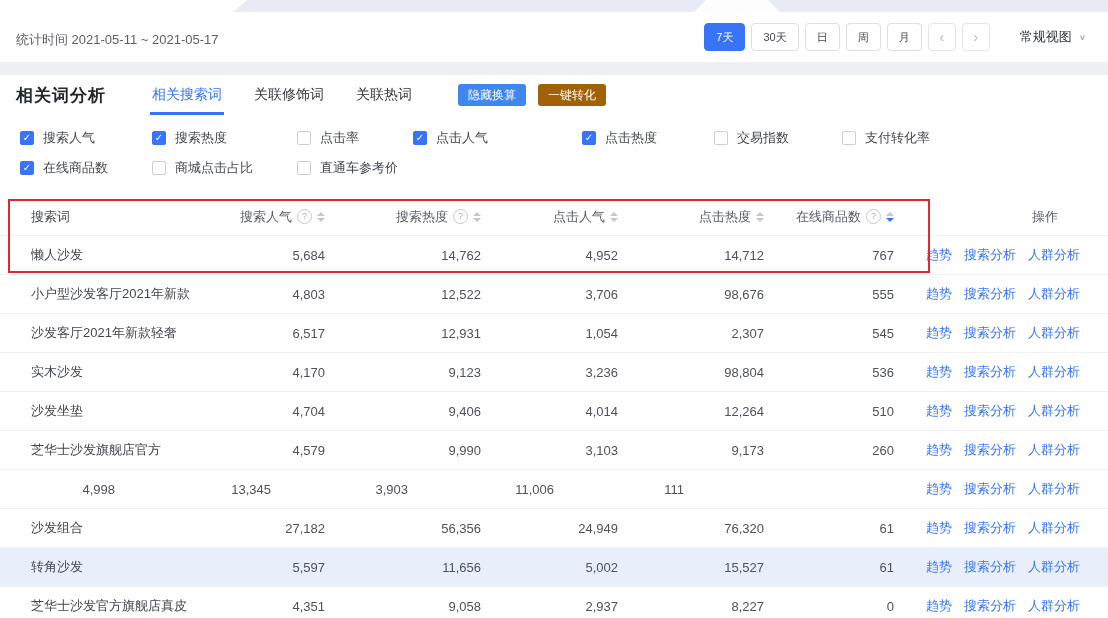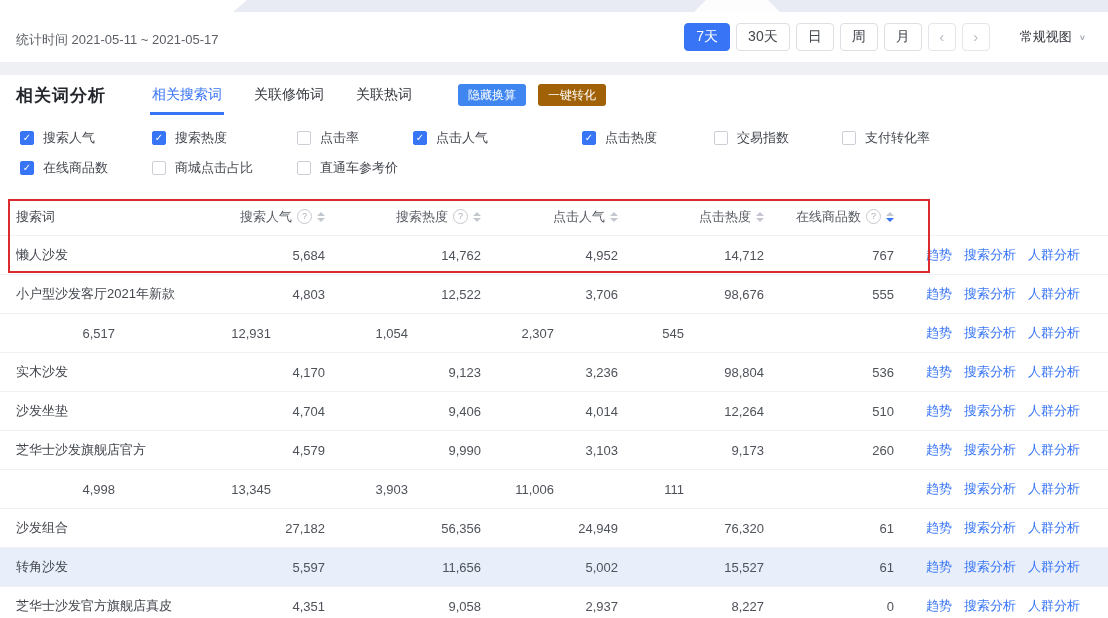--- a/index.html
+++ b/index.html
@@ -11,21 +11,21 @@
   .top-strip .band{position:absolute;left:233px;right:0;top:0;height:12px;background:#e8ebf4;
     clip-path:polygon(14px 0,100% 0,100% 100%,0 100%);}
   .top-strip .notch{position:absolute;left:694px;top:0;width:86px;height:12px;background:#fdfdfe;
     clip-path:polygon(14% 0,86% 0,100% 100%,0 100%);}
 
   
   .topbar{position:absolute;top:12px;left:0;width:1108px;height:50px;background:#fff;}
   .date-label{position:absolute;left:16px;top:19px;font-size:13px;color:#5c6066;}
   .controls{position:absolute;right:22px;top:11px;display:flex;align-items:center;}
   .range-btn{height:28px;padding:0 11px;margin-left:6px;background:#fff;border:1px solid #dcdfe4;
-    border-radius:4px;font-size:14px;color:#43474e;cursor:pointer;font-family:inherit;}
+    border-radius:4px;font-size:11px;color:#43474e;cursor:pointer;font-family:inherit;}
   .range-btn.active{background:#3875f6;border-color:#3875f6;color:#fff;}
   .nav-btn{width:28px;height:28px;margin-left:6px;background:#fff;border:1px solid #e3e5ea;border-radius:4px;
     color:#b6bac2;font-size:15px;line-height:26px;text-align:center;cursor:pointer;padding:0;font-family:inherit;}
   .view-select{display:flex;align-items:center;margin-left:30px;font-size:13px;color:#33373d;cursor:pointer;}
   .view-select .caret{margin-left:7px;font-size:10px;color:#9aa0a8;transform:scaleY(.8);}
 
   .gap-band{position:absolute;top:62px;left:0;width:1108px;height:13px;background:#eef0f4;}
 
   
   .content{position:absolute;top:75px;left:0;width:1108px;bottom:0;background:#fff;}
@@ -49,21 +49,21 @@
   .cb .tick{display:none;color:#fff;font-size:10px;line-height:1;}
   .cb.checked .tick{display:block;}
   .cb-label{margin-left:9px;font-size:13px;color:#43474e;}
 
   
   .table{width:1108px;}
   .trow{display:flex;align-items:center;height:38px;border-top:1px solid #f0f1f4;font-size:13px;}
   .trow.head{height:37px;border-top:none;color:#575b63;}
   .trow.hl{background:#e9effa;}
   .td,.th{box-sizing:border-box;}
-  .c-kw{width:210px;padding-left:16px;color:#43474e;text-align:left;}
+  .c-kw{width:210px;padding-left:31px;color:#43474e;text-align:left;}
   .c-n1{width:115px;text-align:right;}
   .c-n2{width:156px;text-align:right;}
   .c-n3{width:137px;text-align:right;}
   .c-n4{width:146px;text-align:right;}
   .c-n5{width:130px;text-align:right;}
   .c-act{flex:1;text-align:right;padding-right:28px;}
   .trow.head .c-act{padding-right:50px;}
   .num{color:#4e5259;}
   .hcell{display:inline-flex;align-items:center;}
   .info-icon{width:13px;height:13px;border:1px solid #c6c9cf;border-radius:50%;color:#a9adb5;font-size:9px;
@@ -212,20 +212,21 @@
               </span>
             </span></div>
         <div class="th c-n5"><span class="hcell">
               <span>在线商品数</span>
               <span class="info-icon">?</span>
               <span class="sort desc">
                 <i class="up"></i>
                 <i class="down"></i>
               </span>
             </span></div>
+        <div class="th c-act">操作</div>
       </div>
 
       <div class="trow">
         <div class="td c-kw clickable">懒人沙发</div>
         <div class="td c-n1 num">5,684</div>
         <div class="td c-n2 num">14,762</div>
         <div class="td c-n3 num">4,952</div>
         <div class="td c-n4 num">14,712</div>
         <div class="td c-n5 num">767</div>
         <div class="td c-act"><span class="lnk">趋势</span><span class="lnk">搜索分析</span><span class="lnk">人群分析</span></div>
@@ -235,20 +236,21 @@
         <div class="td c-kw clickable">小户型沙发客厅2021年新款</div>
         <div class="td c-n1 num">4,803</div>
         <div class="td c-n2 num">12,522</div>
         <div class="td c-n3 num">3,706</div>
         <div class="td c-n4 num">98,676</div>
         <div class="td c-n5 num">555</div>
         <div class="td c-act"><span class="lnk">趋势</span><span class="lnk">搜索分析</span><span class="lnk">人群分析</span></div>
       </div>
 
       <div class="trow">
+        <div class="td c-kw clickable">沙发客厅2021年新款轻奢</div>
         <div class="td c-n1 num">6,517</div>
         <div class="td c-n2 num">12,931</div>
         <div class="td c-n3 num">1,054</div>
         <div class="td c-n4 num">2,307</div>
         <div class="td c-n5 num">545</div>
         <div class="td c-act"><span class="lnk">趋势</span><span class="lnk">搜索分析</span><span class="lnk">人群分析</span></div>
       </div>
 
       <div class="trow">
         <div class="td c-kw clickable">实木沙发</div>

